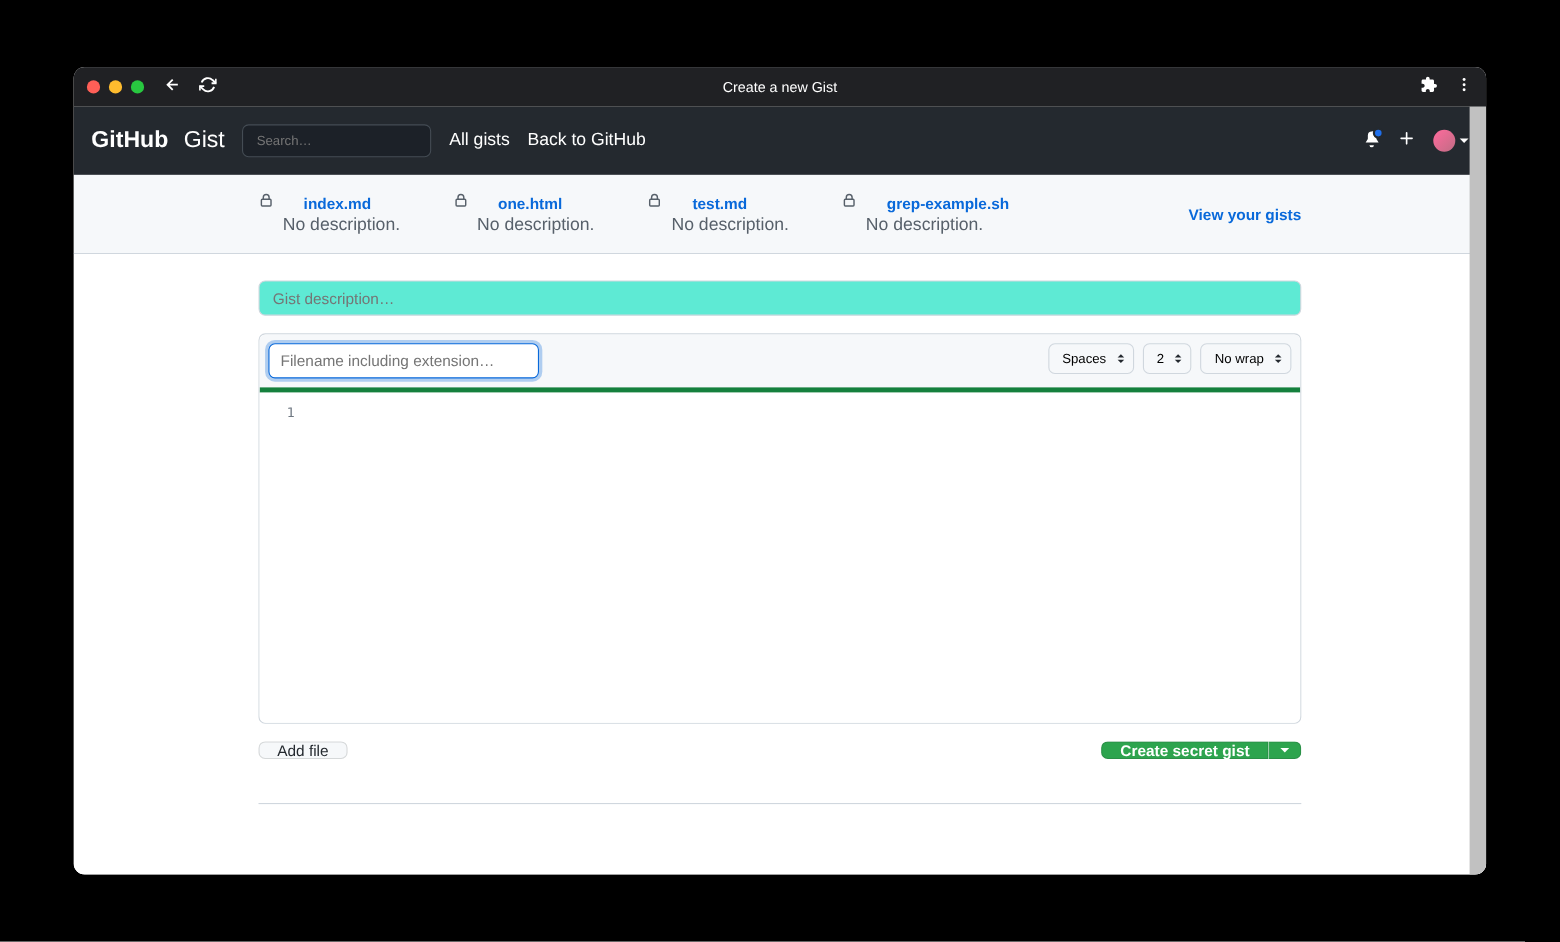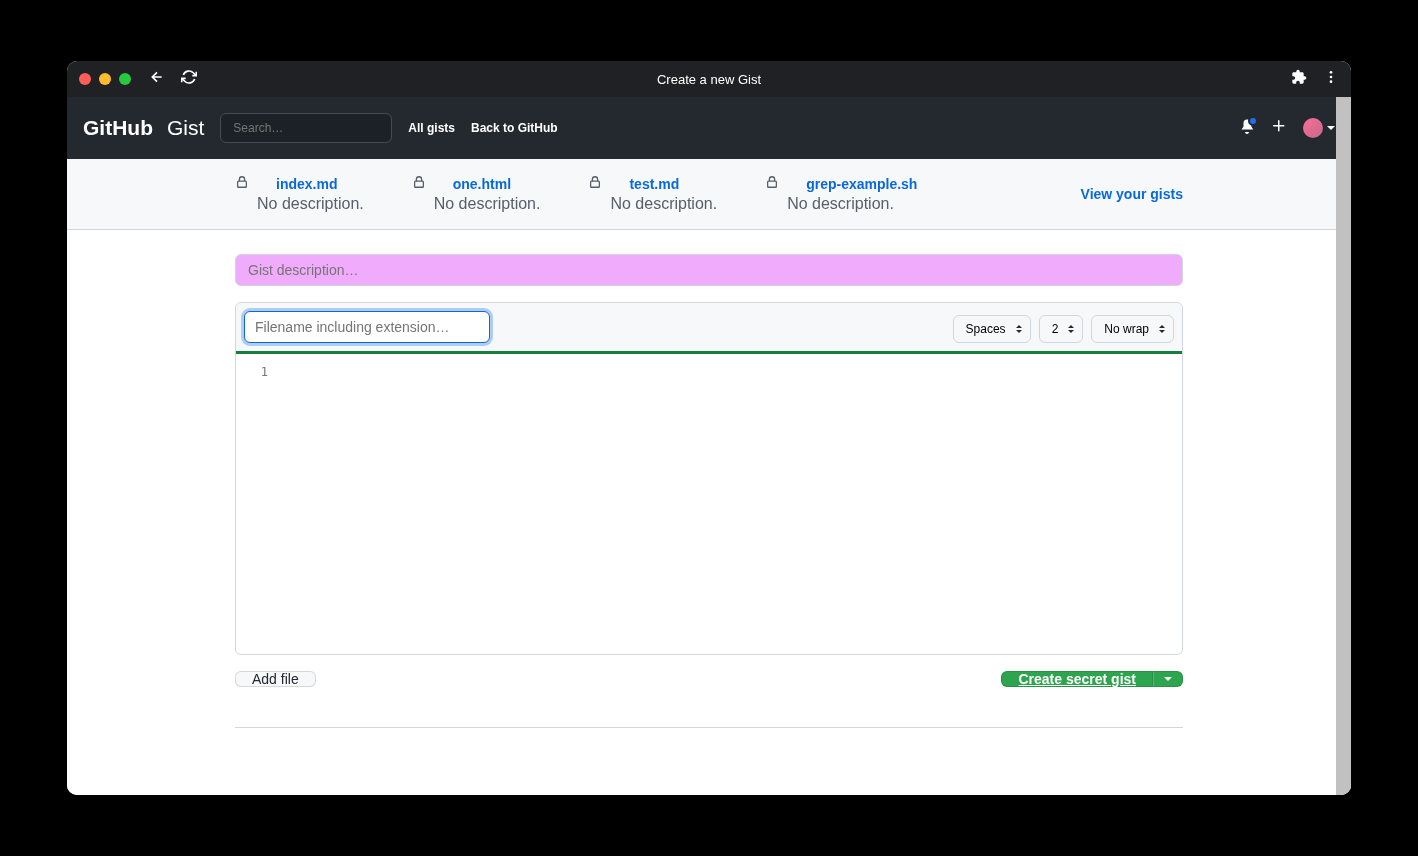--- a/index.html
+++ b/index.html
@@ -121,22 +121,22 @@
     }
     
     .header-links {
       display: flex;
       gap: 16px;
       margin-left: 16px;
     }
     
     .header-link {
       color: #fff;
-      font-size: 12px;
-      font-weight: 700;
+      font-size: 16px;
+      font-weight: 400;
       cursor: pointer;
     }
     
     .header-right {
       margin-left: auto;
       display: flex;
       align-items: center;
       gap: 16px;
     }
     
@@ -247,38 +247,38 @@
       padding: 24px 16px;
     }
     
     .description-input {
       width: 100%;
       height: 32px;
       border: 1px solid #d0d7de;
       border-radius: 6px;
       padding: 0 12px;
       font-size: 14px;
-      background: #f0abfc;
+      background: #5eead4;
       color: #57606a;
       outline: none;
     }
     
     .file-container {
       margin-top: 16px;
       border: 1px solid #d0d7de;
       border-radius: 6px;
     }
     
     .file-header {
       background: #f6f8fa;
       padding: 8px;
       display: flex;
-      align-items: flex-end;
+      align-items: flex-start;
       gap: 8px;
-      border-bottom: 3px solid #15803d;
+      border-bottom: 5px solid #15803d;
       border-radius: 6px 6px 0 0;
     }
     
     .filename-input {
       width: 246px;
       height: 32px;
       border: 1px solid #0969da;
       border-radius: 6px;
       padding: 0 10px;
       font-size: 14px;
@@ -386,21 +386,20 @@
     .btn-primary-group {
       display: flex;
     }
     
     .btn-primary {
       background: #2da44e;
       border: 1px solid rgba(27,31,36,0.15);
       color: #fff;
       font-weight: 600;
       border-radius: 6px 0 0 6px;
-      text-decoration: underline;
     }
     
     .btn-primary-caret {
       background: #2da44e;
       border: 1px solid rgba(27,31,36,0.15);
       border-left: 1px solid rgba(255,255,255,0.2);
       padding: 0 10px;
       display: flex;
       align-items: center;
       border-radius: 0 6px 6px 0;

